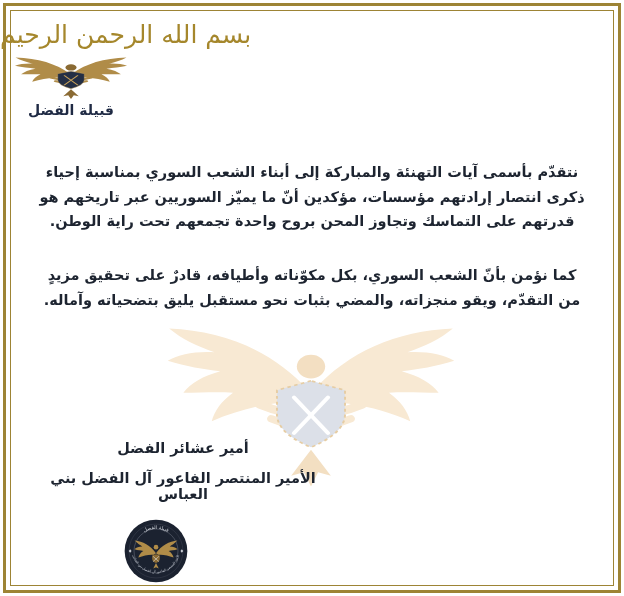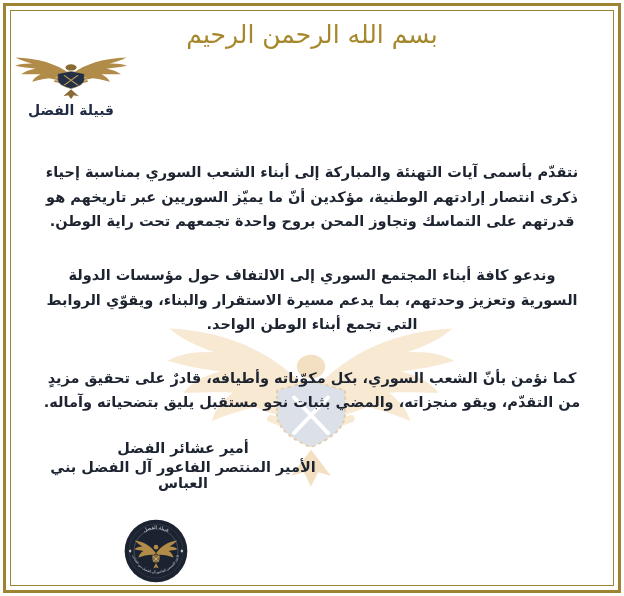--- a/index.html
+++ b/index.html
@@ -4,42 +4,42 @@
 <style>
   html,body{margin:0;padding:0;background:#ffffff;}
   .page{
     position:relative;width:624px;height:596px;background:#ffffff;overflow:hidden;
     font-family:"DejaVu Sans","Liberation Sans",sans-serif;
   }
   .frame-outer{position:absolute;inset:3px;border:3px solid #9d8435;pointer-events:none;}
   .frame-inner{position:absolute;inset:10px;border:1px solid #9d8435;pointer-events:none;}
 
   .bismillah{
-    position:absolute;top:20px;left:0;right:0;text-align:center;
+    position:absolute;top:20px;left:0;right:0;text-align:left;
     color:#a5872c;font-size:25px;font-weight:500;letter-spacing:0;
   }
 
   .logo{position:absolute;top:53px;left:10px;width:122px;text-align:center;z-index:2;}
   .logo svg{display:block;width:122px;height:47px;}
   .logo-label{margin-top:2px;font-size:14px;font-weight:bold;color:#1f2a44;}
 
   .watermark{position:absolute;top:312px;left:155px;width:312px;height:178px;z-index:0;}
   .watermark svg{width:312px;height:178px;}
 
   .content{
     position:absolute;top:160px;left:38px;right:38px;z-index:1;
     text-align:center;color:#1d2430;font-size:14.5px;font-weight:600;line-height:1.7;
   }
   .content p{margin:0 0 29px 0;}
 
   .signature{
     position:absolute;top:440px;left:28px;width:310px;z-index:1;
     text-align:center;color:#1d2430;font-weight:bold;font-size:14.5px;
   }
-  .signature .sig-title{margin-bottom:3px;}
+  .signature .sig-title{margin-bottom:14px;}
 
   .seal{position:absolute;top:518px;left:123px;width:66px;height:66px;z-index:1;}
   .seal svg{width:66px;height:66px;}
 
   
   .emblem-gold .wing{fill:#b08c48;}
   .emblem-gold .feather{stroke:#b08c48;}
   .emblem-gold .head{fill:#8a6a33;}
   .emblem-gold .shield{fill:#242f45;stroke:#caa35a;stroke-width:1;}
   .emblem-gold .sword{stroke:#caa35a;}
@@ -83,22 +83,21 @@
       <path class="feather" d="M82,90 Q110,104 138,90" fill="none" stroke-width="6" stroke-linecap="round"></path>
       <circle class="head" cx="110" cy="46" r="10"></circle>
       <path class="shield" d="M110,58 l-24,8 v20 q0,16 24,28 q24,-12 24,-28 v-20 Z"></path>
       <path class="sword" d="M98,72 L122,102 M122,72 L98,102" fill="none" stroke-width="2.4" stroke-linecap="round"></path>
       <path class="tail" d="M110,116 l-14,22 l9,-3 l5,12 l5,-12 l9,3 Z"></path>
     </svg>
     <div class="logo-label" dir="rtl" lang="ar">قبيلة الفضل</div>
   </div>
 
   <div class="content">
-    <p dir="rtl" lang="ar">نتقدّم بأسمى آيات التهنئة والمباركة إلى أبناء الشعب السوري بمناسبة إحياء ذكرى انتصار إرادتهم الوطنية، مؤكدين أنّ ما يميّز السوريين عبر تاريخهم هو قدرتهم على التماسك وتجاوز المحن بروح واحدة تجمعهم تحت راية الوطن.</p>
-    <p dir="rtl" lang="ar">وندعو كافة أبناء المجتمع السوري إلى الالتفاف حول مؤسسات الدولة السورية وتعزيز وحدتهم، بما يدعم مسيرة الاستقرار والبناء، ويقوّي الروابط التي تجمع أبناء الوطن الواحد.</p>
+    <p dir="rtl" lang="ar">نتقدّم بأسمى آيات التهنئة والمباركة إلى أبناء الشعب السوري بمناسبة إحياء ذكرى انتصار إرادتهم مؤسسات، مؤكدين أنّ ما يميّز السوريين عبر تاريخهم هو قدرتهم على التماسك وتجاوز المحن بروح واحدة تجمعهم تحت راية الوطن.</p>
     <p dir="rtl" lang="ar">كما نؤمن بأنّ الشعب السوري، بكل مكوّناته وأطيافه، قادرٌ على تحقيق مزيدٍ من التقدّم، ويقو منجزاته، والمضي بثبات نحو مستقبل يليق بتضحياته وآماله.</p>
   </div>
 
   <div class="signature">
     <div class="sig-title" dir="rtl" lang="ar">أمير عشائر الفضل</div>
     <div class="sig-name" dir="rtl" lang="ar">الأمير المنتصر الفاعور آل الفضل بني العباس</div>
   </div>
 
   <div class="seal">
     <svg viewBox="0 0 120 120">

